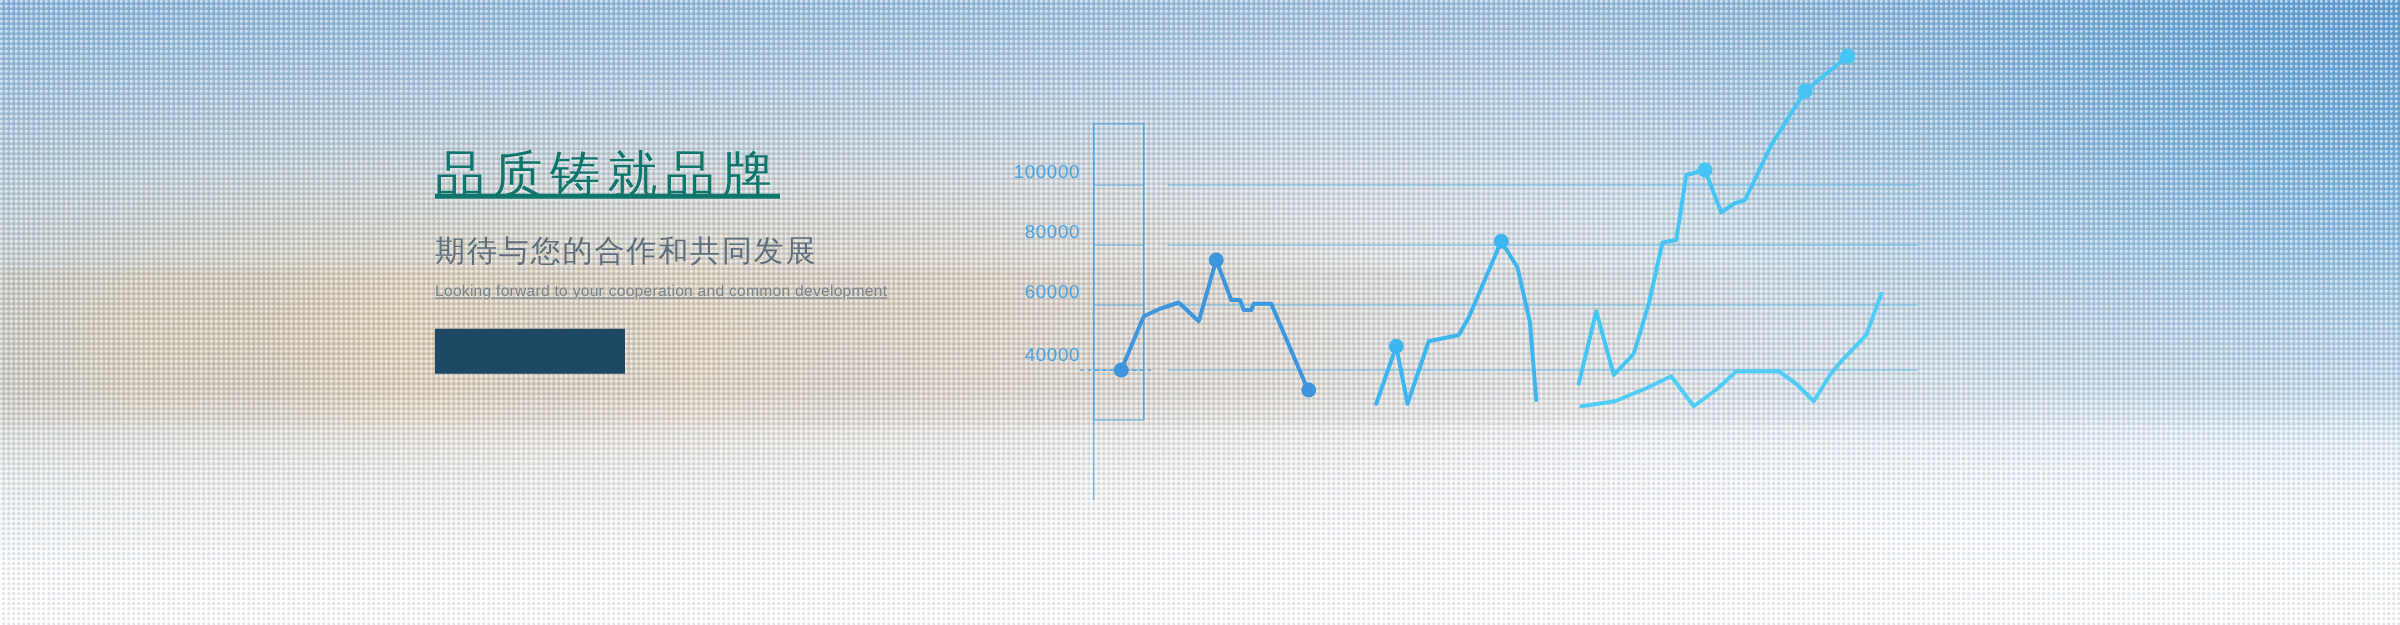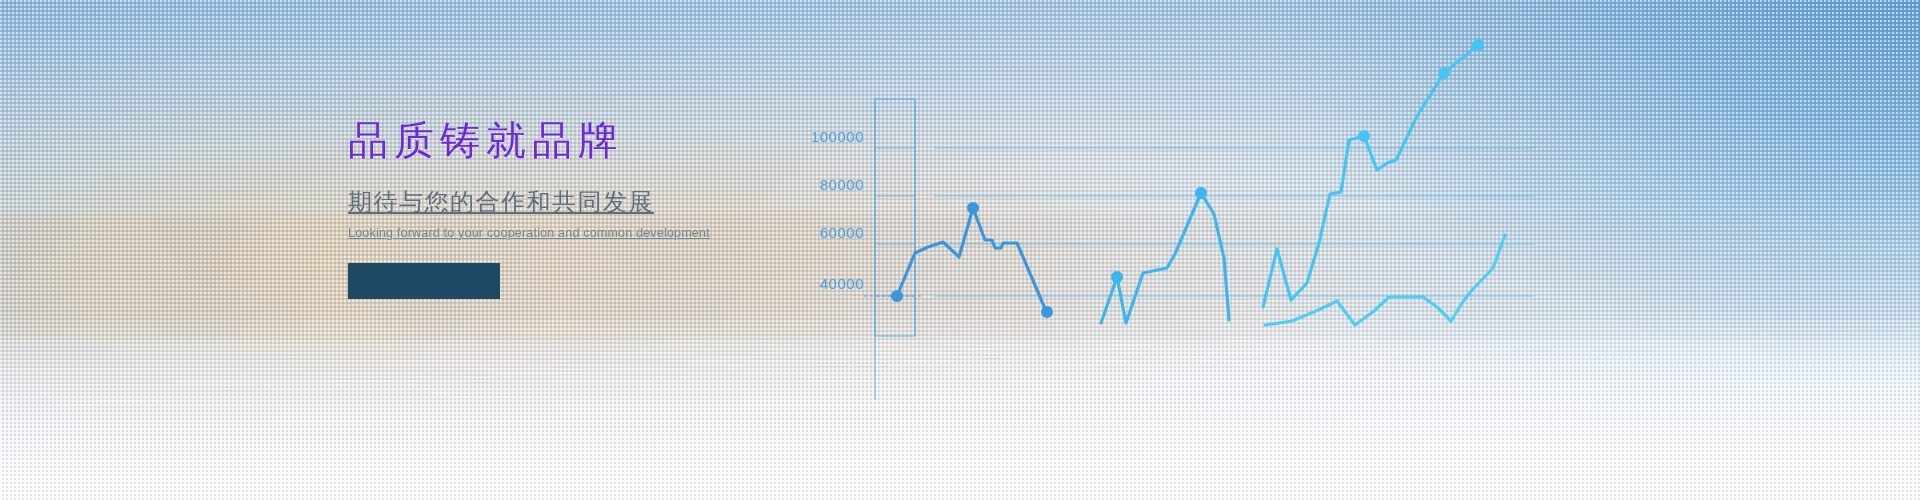--- a/index.html
+++ b/index.html
@@ -60,35 +60,35 @@
   
   .text-block{
     position:absolute;
     left:348px; top:118px;
     width:420px;
   }
   .headline{
     font-size:40px;
     line-height:1.1;
     letter-spacing:6px;
-    color:#6d28d9;
+    color:#0f766e;
     font-weight:400;
     margin:0;
     white-space:nowrap;
     text-shadow:0 1px 0 rgba(255,255,255,0.35);
+    text-decoration:underline;
   }
   .subhead{
     margin:26px 0 0 0;
     font-size:24px;
     line-height:1.2;
     letter-spacing:1.5px;
     color:#5f6e7c;
     font-weight:400;
     white-space:nowrap;
-    text-decoration:underline;
   }
   .eng{
     margin:8px 0 0 0;
     font-size:12.5px;
     line-height:1.3;
     letter-spacing:0.2px;
     color:#79858f;
     font-weight:400;
     white-space:nowrap;
     text-decoration:underline;

